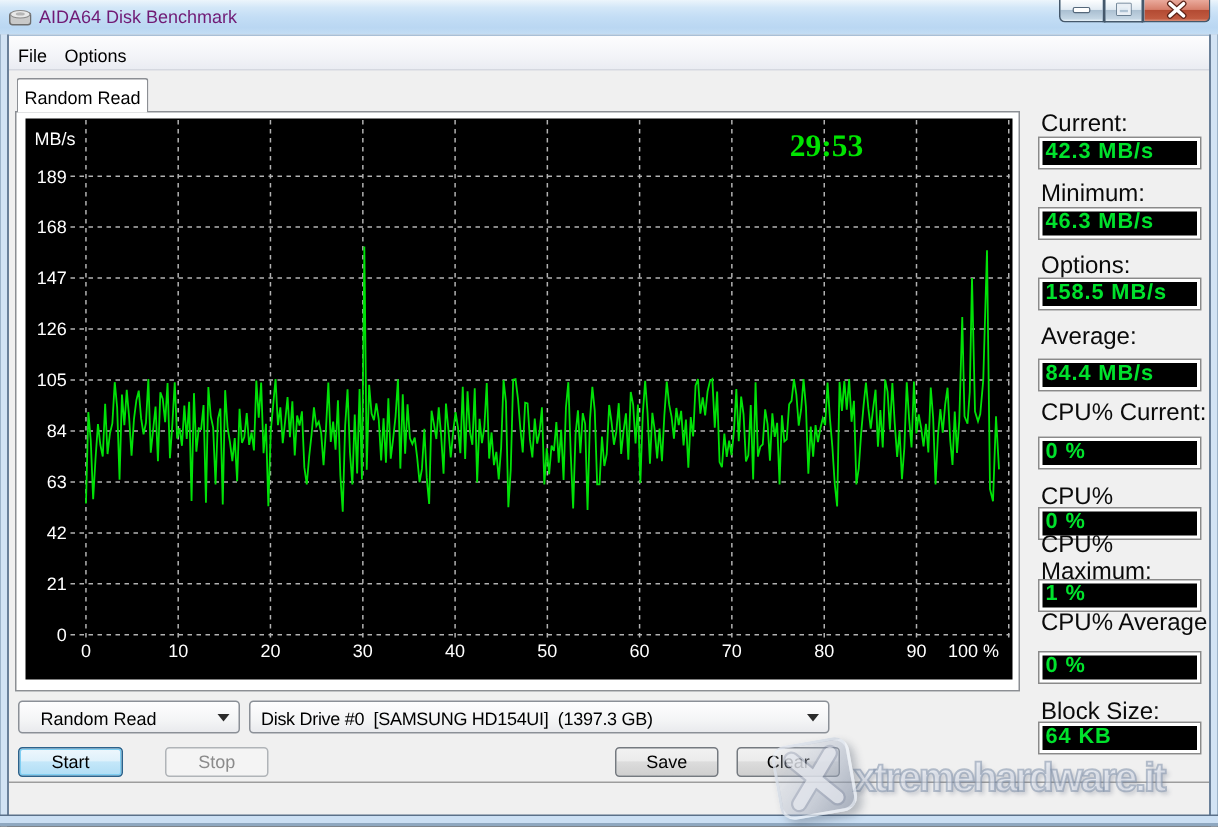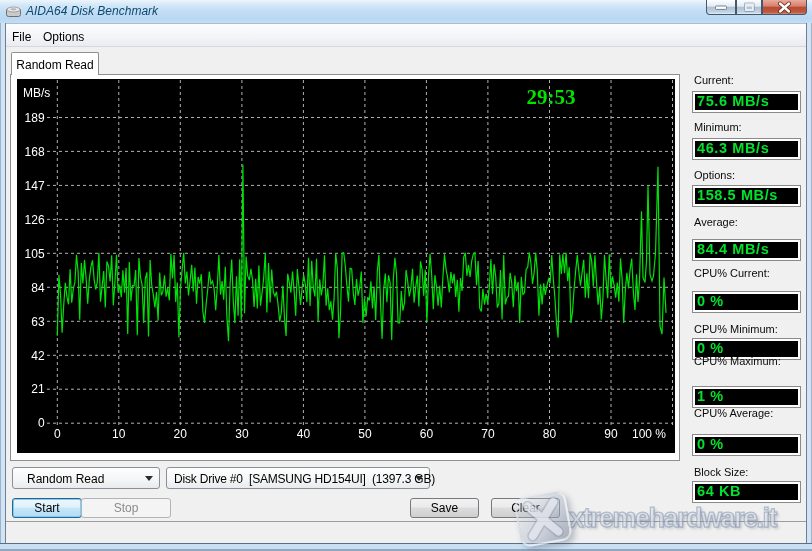--- a/index.html
+++ b/index.html
@@ -6,41 +6,41 @@
 .titlebar { position:absolute; left:0; top:0; width:812px; height:23px;
   background:linear-gradient(180deg,#ecf5fc 0%,#d3e7f8 22%,#c3ddf5 50%,#bad7f2 80%,#c3ddf4 100%); }
 .borderL { position:absolute; left:0; top:23px; width:6px; bottom:0;
   background:linear-gradient(90deg,#9cb3c9 0 1px,#d2e3f4 1px 5px,#6a8099 5px 6px); }
 .borderR { position:absolute; right:0; top:23px; width:6px; bottom:0;
   background:linear-gradient(90deg,#6a8099 0 1px,#d2e3f4 1px 5px,#9cb3c9 5px 6px); }
 .borderB { position:absolute; left:0; top:543px; width:812px; height:8px;
   background:linear-gradient(180deg,#5a7089 0 1px,#cbdff3 1px 6px,#8fa8c0 6px 8px); }
 .titleseam { position:absolute; left:0; top:23px; width:812px; height:1px; background:#a9bfd6; }
 .ticon { position:absolute; left:6px; top:6px; }
-.ttext { position:absolute; left:26px; top:4px; font-size:12px; color:#0c4a6e;font-style:italic; }
+.ttext { position:absolute; left:26px; top:4px; font-size:12px; color:#701a75; }
 
 .wbtns { position:absolute; left:706px; top:0; width:101px; height:15px; }
 .wb { position:absolute; top:0; height:15px; border:1px solid #45586b; border-top:none; }
 .wb.min { left:0; width:30px; border-bottom-left-radius:4px;
   background:linear-gradient(180deg,#fdfeff 0%,#e2ebf3 45%,#aabfd1 50%,#c3d5e3 88%,#e6f0f7 100%); }
 .wb.max { left:30px; width:26px;
   background:linear-gradient(180deg,#fbfdfe 0%,#e0eaf2 45%,#adc1d2 50%,#c4d5e3 88%,#e6f0f7 100%); }
 .wb.cls { left:56px; width:45px; border-bottom-right-radius:4px;
   background:linear-gradient(180deg,#eaaa9c 0%,#d67f6c 45%,#b44b33 50%,#c05a40 88%,#d98f7a 100%); }
 
 .menubar { position:absolute; left:6px; top:24px; width:800px; height:23px;
   background:linear-gradient(180deg,#fdfdfe 0%,#f3f4f8 60%,#eaecf2 100%); border-bottom:1px solid #d5d8e0; }
 .menubar span { position:absolute; top:6px; font-size:12px; color:#000; }
 
 .tabpage { position:absolute; left:10px; top:74px; width:670px; height:387px; background:#fff; border:1px solid #8c8f94; }
 .tab { position:absolute; left:11px; top:52px; width:88px; height:23px; background:#fff; border:1px solid #8c8f94; border-bottom:none; border-radius:2px 2px 0 0; z-index:3; }
 .tab span { position:absolute; left:0; right:0; top:5px; text-align:center; font-size:12px; color:#000; }
 .chart { position:absolute; left:17px; top:79px; width:658px; height:374px; background:#000; }
 
-.plabel { position:absolute; left:694px; font-size:11px; color:#0a0a0a; }
+.plabel { position:absolute; left:694px; font-size:16px; color:#0a0a0a; }
 .pbox { position:absolute; left:692px; width:109px; height:22px; background:#fff; border:1px solid #8a8a8a; padding:2px; }
 .pboxin { width:100%; height:100%; background:#000; color:#00e22c; font-weight:bold; font-size:14.5px; line-height:15.5px; padding-left:2px; letter-spacing:0.6px; }
 
 .combo { position:absolute; top:467px; height:22px; border:1px solid #8b9097; border-radius:3px;
   background:linear-gradient(180deg,#fefefe 0%,#f4f5f6 60%,#e9eaed 100%); font-size:12px; color:#000; }
 .combo .ct { position:absolute; left:14px; top:4px; white-space:nowrap; }
 .combo .arr { position:absolute; right:6px; top:8px; width:0; height:0; border-left:4.5px solid transparent; border-right:4.5px solid transparent; border-top:5px solid #2b2b2b; }
 .btn { position:absolute; top:498px; height:20px; border:1px solid #757a80; border-radius:3px;
   background:linear-gradient(180deg,#f2f2f2 0%,#ebebeb 45%,#dcdcdc 50%,#cfcfcf 100%);
   font-size:12px; color:#000; text-align:center; line-height:18px; }
@@ -132,21 +132,21 @@
       <text x="532.5" y="359" text-anchor="middle" class="lbl">80</text>
       <text x="594.0" y="359" text-anchor="middle" class="lbl">90</text>
       <text x="632" y="359" text-anchor="middle" class="lbl">100 %</text>
 <text x="6" y="17.5" class="lbl">MB/s</text>
 <text x="534" y="25" text-anchor="middle" style="font-family:&quot;Liberation Serif&quot;,serif;font-size:21px;font-weight:bold" fill="#00e400">29:53</text>
 <polyline points="40.3,256.7 41.9,195.7 43.5,214.6 45.1,253.8 46.7,226.5 48.3,203.7 49.9,217.5 51.5,225.3 53.1,190.2 54.7,223.7 56.3,209.9 57.9,203.3 59.5,175.8 61.1,192.6 62.7,240.8 64.3,184.1 65.9,204.5 67.5,180.9 69.1,199.4 70.7,224.8 72.3,200.6 73.9,187.9 75.5,181.4 77.1,200.1 78.7,210.5 80.3,203.0 81.9,173.7 83.5,222.8 85.1,207.6 86.7,192.0 88.3,228.5 89.9,182.5 91.5,187.0 93.1,202.4 94.7,176.4 96.3,226.5 97.9,203.9 99.5,175.8 101.1,213.3 102.7,206.4 104.3,218.2 105.9,191.4 107.5,213.7 109.1,188.9 110.7,255.0 112.3,183.1 113.9,222.1 115.5,206.5 117.1,207.0 118.7,191.0 120.3,256.2 121.9,179.0 123.5,198.4 125.1,206.0 126.7,243.9 128.3,200.0 129.9,193.3 131.5,257.4 133.1,181.1 134.7,205.9 136.3,215.8 137.9,228.4 139.5,213.0 141.1,241.8 142.7,193.6 144.3,216.2 145.9,212.4 147.5,196.4 149.1,217.6 150.7,209.2 152.3,221.3 153.9,174.7 155.5,199.5 157.1,176.1 158.7,223.1 160.3,203.6 161.9,258.4 163.5,208.5 165.1,191.1 166.7,173.7 168.3,204.5 169.9,192.5 171.5,216.5 173.1,201.8 174.7,185.7 176.3,212.5 177.9,188.5 179.5,224.7 181.1,198.0 182.7,204.7 184.3,195.2 185.9,232.6 187.5,243.9 189.1,225.5 190.7,210.8 192.3,192.6 193.9,205.0 195.5,202.2 197.1,209.6 198.7,231.2 200.3,207.4 201.9,176.1 203.5,215.6 205.1,202.0 206.7,220.8 208.3,187.8 209.9,237.9 211.5,262.2 213.1,204.8 214.7,180.5 216.3,222.5 217.9,243.9 219.5,197.3 221.1,236.7 222.7,180.3 224.3,240.7 225.9,85.4 227.5,234.2 229.1,177.6 230.7,196.7 232.3,201.1 233.9,189.9 235.5,200.7 237.1,227.9 238.7,199.9 240.3,229.5 241.9,186.6 243.5,226.8 245.1,213.5 246.7,198.7 248.3,173.9 249.9,233.4 251.5,183.9 253.1,223.5 254.7,190.5 256.3,213.2 257.9,217.0 259.5,212.7 261.1,225.9 262.7,242.5 264.3,233.6 265.9,206.8 267.5,239.6 269.1,257.0 270.7,194.8 272.3,203.7 273.9,213.7 275.5,192.6 277.1,211.4 278.7,236.8 280.3,190.1 281.9,207.0 283.5,226.0 285.1,209.0 286.7,195.8 288.3,205.7 289.9,223.1 291.5,178.8 293.1,226.9 294.7,181.8 296.3,208.7 297.9,217.5 299.5,179.8 301.1,242.6 302.7,200.2 304.3,216.4 305.9,205.9 307.5,176.3 309.1,226.7 310.7,209.3 312.3,231.1 313.9,222.2 315.5,240.6 317.1,219.4 318.7,174.4 320.3,188.9 321.9,259.2 323.5,234.1 325.1,174.1 326.7,173.7 328.3,186.7 329.9,206.7 331.5,222.6 333.1,189.4 334.7,189.9 336.3,214.1 337.9,226.0 339.5,200.1 341.1,216.7 342.7,209.0 344.3,192.6 345.9,243.9 347.5,219.8 349.1,237.2 350.7,218.0 352.3,221.6 353.9,202.4 355.5,229.4 357.1,207.6 358.7,241.0 360.3,192.5 361.9,175.8 363.5,223.8 365.1,259.9 366.7,210.6 368.3,194.5 369.9,223.2 371.5,196.4 373.1,203.5 374.7,261.0 376.3,201.0 377.9,178.9 379.5,194.7 381.1,243.9 382.7,243.9 384.3,212.0 385.9,231.7 387.5,223.7 389.1,191.0 390.7,202.4 392.3,217.5 393.9,208.8 395.5,189.8 397.1,223.6 398.7,208.3 400.3,196.6 401.9,227.5 403.5,182.3 405.1,190.7 406.7,216.7 408.3,190.7 409.9,242.9 411.5,197.5 413.1,174.9 414.7,196.2 416.3,230.1 417.9,196.2 419.5,207.9 421.1,226.6 422.7,206.7 424.3,228.4 425.9,197.9 427.5,175.4 429.1,190.6 430.7,198.9 432.3,213.4 433.9,193.0 435.5,204.4 437.1,194.9 438.7,217.9 440.3,200.7 441.9,232.8 443.5,199.1 445.1,212.0 446.7,178.1 448.3,173.7 449.9,196.8 451.5,185.9 453.1,198.0 454.7,182.0 456.3,175.1 457.9,173.7 459.5,206.1 461.1,182.1 462.7,229.0 464.3,232.5 465.9,210.1 467.5,225.6 469.1,214.8 470.7,224.4 472.3,208.4 473.9,180.4 475.5,215.1 477.1,185.4 478.7,197.3 480.3,228.6 481.9,224.5 483.5,191.0 485.1,240.6 486.7,175.9 488.3,225.4 489.9,218.8 491.5,217.3 493.1,193.9 494.7,203.8 496.3,228.1 497.9,196.6 499.5,212.2 501.1,202.9 502.7,243.9 504.3,197.9 505.9,215.3 507.5,213.9 509.1,190.5 510.7,188.2 512.3,173.7 513.9,184.0 515.5,204.8 517.1,194.0 518.7,173.7 520.3,192.4 521.9,236.8 523.5,205.4 525.1,225.5 526.7,204.4 528.3,215.8 529.9,206.7 531.5,200.0 533.1,204.5 534.7,176.0 536.3,200.0 537.9,218.8 539.5,243.6 541.1,258.6 542.7,175.6 544.3,195.0 545.9,175.1 547.5,194.1 549.1,173.7 550.7,202.2 552.3,188.2 553.9,243.9 555.5,233.2 557.1,209.8 558.7,191.6 560.3,176.0 561.9,193.3 563.5,206.8 565.1,193.4 566.7,180.8 568.3,218.8 569.9,194.3 571.5,219.3 573.1,174.1 574.7,182.1 576.3,207.5 577.9,176.3 579.5,203.5 581.1,225.6 582.7,208.3 584.3,240.4 585.9,219.7 587.5,175.9 589.1,200.6 590.7,219.3 592.3,175.3 593.9,209.9 595.5,197.3 597.1,206.2 598.7,218.6 600.3,203.5 601.9,222.7 603.5,179.3 605.1,199.6 606.7,243.9 608.3,211.3 609.9,193.8 611.5,209.4 613.1,190.8 614.7,179.5 616.5,214.8 618.0,231.0 619.5,195.4 621.0,222.9 622.5,201.9 624.5,132.3 626.0,198.6 628.0,203.5 629.5,182.4 631.0,106.4 633.0,195.4 635.0,201.9 636.5,197.0 638.5,174.4 641.0,87.8 643.0,247.1 645.0,255.2 647.0,198.6 649.0,233.9" fill="none" stroke="#00e207" stroke-width="1.2"></polyline>
 </svg>
 </div>
 <div class="plabel" style="top:74px">Current:</div>
 <div class="pbox" style="top:91px">
-    <div class="pboxin">75.6 MB/s</div>
+    <div class="pboxin">42.3 MB/s</div>
   </div>
 <div class="plabel" style="top:121px">Minimum:</div>
 <div class="pbox" style="top:138px">
     <div class="pboxin">46.3 MB/s</div>
   </div>
 <div class="plabel" style="top:169px">Options:</div>
 <div class="pbox" style="top:185px">
     <div class="pboxin">158.5 MB/s</div>
   </div>
 <div class="plabel" style="top:216px">Average:</div>
@@ -170,26 +170,26 @@
     <div class="pboxin">0 %</div>
   </div>
 <div class="plabel" style="top:466px">Block Size:</div>
 <div class="pbox" style="top:481px">
     <div class="pboxin">64 KB</div>
   </div>
 <div class="combo" style="left:12px;width:148px">
     <span class="ct">Random Read</span>
     <span class="arr"></span>
   </div>
-<div class="combo" style="left:166px;width:264px">
+<div class="combo" style="left:166px;width:387px">
     <span class="ct" style="left:7px;font-size:12px;letter-spacing:-0.2px">Disk Drive #0&nbsp; [SAMSUNG HD154UI]&nbsp; (1397.3 GB)</span>
     <span class="arr"></span>
   </div>
 <div class="btn start" style="left:12px;width:70px">Start</div>
-<div class="btn stop" style="left:81px;width:90px">Stop</div>
+<div class="btn stop" style="left:110px;width:69px">Stop</div>
 <div class="btn" style="left:410px;width:69px">Save</div>
 <div class="btn" style="left:491px;width:69px">Clear</div>
 <div class="sepline"></div>
 <div class="wmtext">xtremehardware.it</div>
 <div class="wmbadge"><svg width="48" height="46" viewBox="0 0 48 46">
       <path d="M11 8 L37 38 M37 8 L11 38" stroke="rgba(120,132,155,0.32)" stroke-width="11" stroke-linecap="round"></path>
       <path d="M11 8 L37 38 M37 8 L11 38" stroke="rgba(248,250,254,0.62)" stroke-width="8" stroke-linecap="round"></path>
     </svg></div>
 <div class="borderL"></div>
 <div class="borderR"></div>

